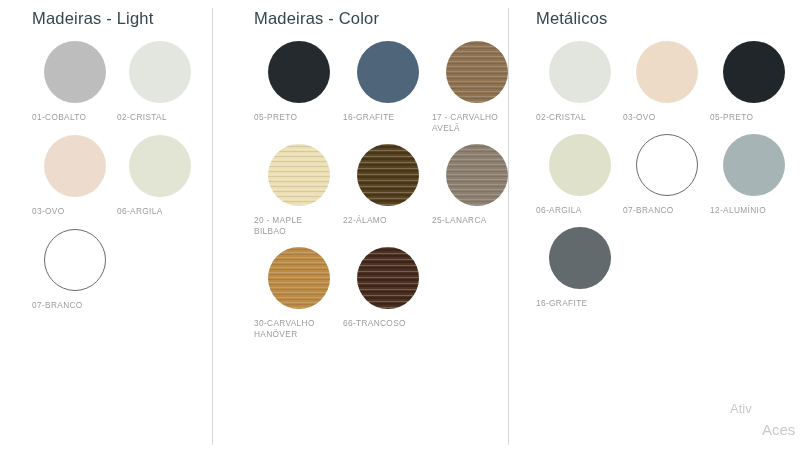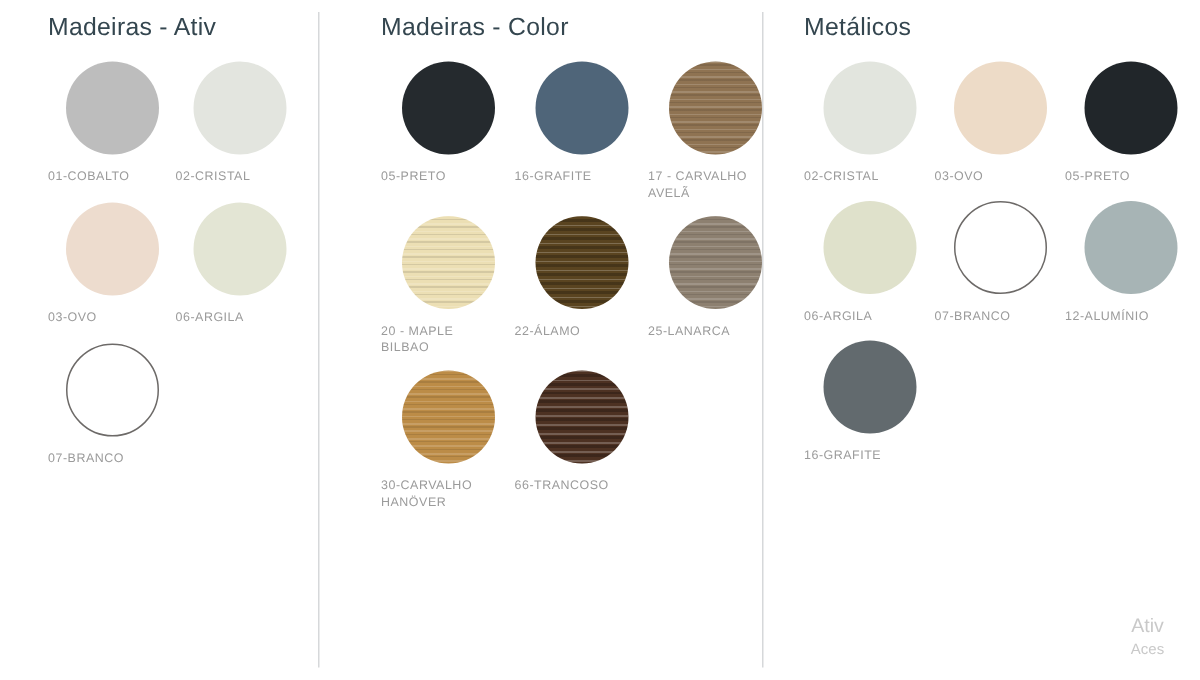--- a/index.html
+++ b/index.html
@@ -126,36 +126,36 @@
     text-transform: uppercase;
     white-space: pre-line;
   }
 
   
   .watermark {
     position: absolute;
     right: 0;
     bottom: 12px;
     width: 70px;
-    text-align: center;
+    text-align: left;
     color: #c9c9c9;
     line-height: 1.45;
     overflow: hidden;
     pointer-events: none;
   }
   .wm-title { font-size: 13px; white-space: nowrap; }
-  .wm-sub   { font-size: 10px; white-space: nowrap; }
+  .wm-sub   { font-size: 15px; white-space: nowrap; margin-left: 32px; }
 </style>
 </head>
 <body>
 
 <div class="board">
 
   <div class="col col-light">
-    <h2 class="col-title">Madeiras - Ativ</h2>
+    <h2 class="col-title">Madeiras - Light</h2>
     <div class="swatch-grid">
         <div class="swatch">
           <div class="disc" style="background-color: rgb(189, 189, 189);"></div>
           <div class="sw-label">01-COBALTO</div>
         </div>
         <div class="swatch">
           <div class="disc" style="background-color: rgb(227, 229, 223);"></div>
           <div class="sw-label">02-CRISTAL</div>
         </div>
         <div class="swatch">

